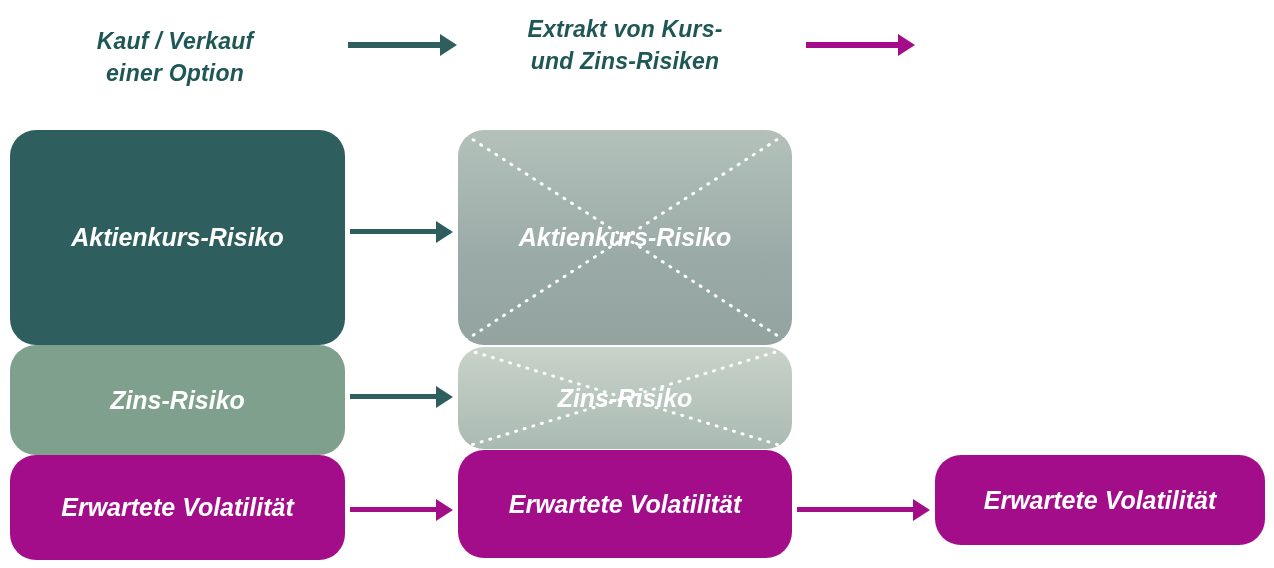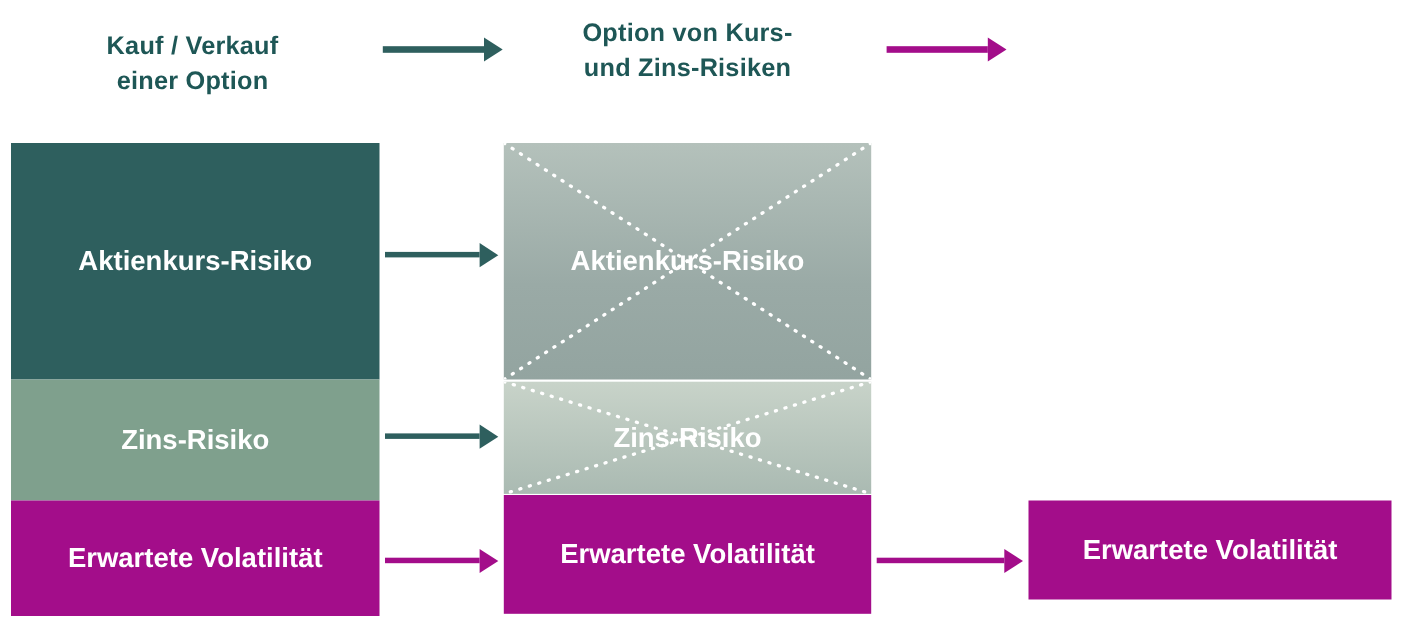--- a/index.html
+++ b/index.html
@@ -1,18 +1,18 @@
 <!DOCTYPE html>
 <html><head>
 <meta charset="utf-8">
 <style>
   html,body{margin:0;padding:0;background:#ffffff;}
   body{width:1274px;height:568px;position:relative;overflow:hidden;
        font-family:"Liberation Sans","DejaVu Sans",sans-serif;}
-  .canvas{position:absolute;inset:0;}
+  .canvas{position:absolute;inset:0;font-style:italic;}
 
   
   .flow-header{
     position:absolute;
     color:#1e5756;
     font-weight:bold;
     font-size:23px;
     line-height:1.38;
     text-align:center;
     white-space:pre-line;
@@ -42,20 +42,21 @@
   #arrow-zins{left:350px;top:394px;width:86px;height:5px;}
   #arrow-vola-1{left:350px;top:507px;width:86px;height:5px;}
   #arrow-vola-2{left:797px;top:507px;width:116px;height:5px;}
 
   
   .block{
     position:absolute;
     display:flex;align-items:center;justify-content:center;
     color:#ffffff;font-weight:bold;font-size:25px;
     text-align:left;
+    border-radius:26px;
   }
   .block .label{position:relative;z-index:2;}
 
   
   #l-aktien{left:10px;top:130px;width:335px;height:215px;background:#2e5f5e;}
   #l-zins{left:10px;top:345px;width:335px;height:110px;background:#7fa08d;}
   #l-vola{left:10px;top:455px;width:335px;height:105px;background:#a30d8a;}
 
   
   #m-aktien{left:458px;top:130px;width:334px;height:215px;
@@ -77,21 +78,21 @@
   }
 </style>
 </head>
 <body>
 
 <div class="canvas">
 
   <div class="flow-header" id="hdr1">Kauf / Verkauf
 einer Option</div>
 
-  <div class="flow-header" id="hdr2">Option von Kurs-
+  <div class="flow-header" id="hdr2">Extrakt von Kurs-
 und Zins-Risiken</div>
 
 
   <div class="arrow teal" id="arrow-top-1"></div>
   <div class="arrow magenta" id="arrow-top-2"></div>
 
   <div class="block" id="l-aktien">
     <span class="label">Aktienkurs-Risiko</span>
   </div>
   <div class="block" id="l-zins">

